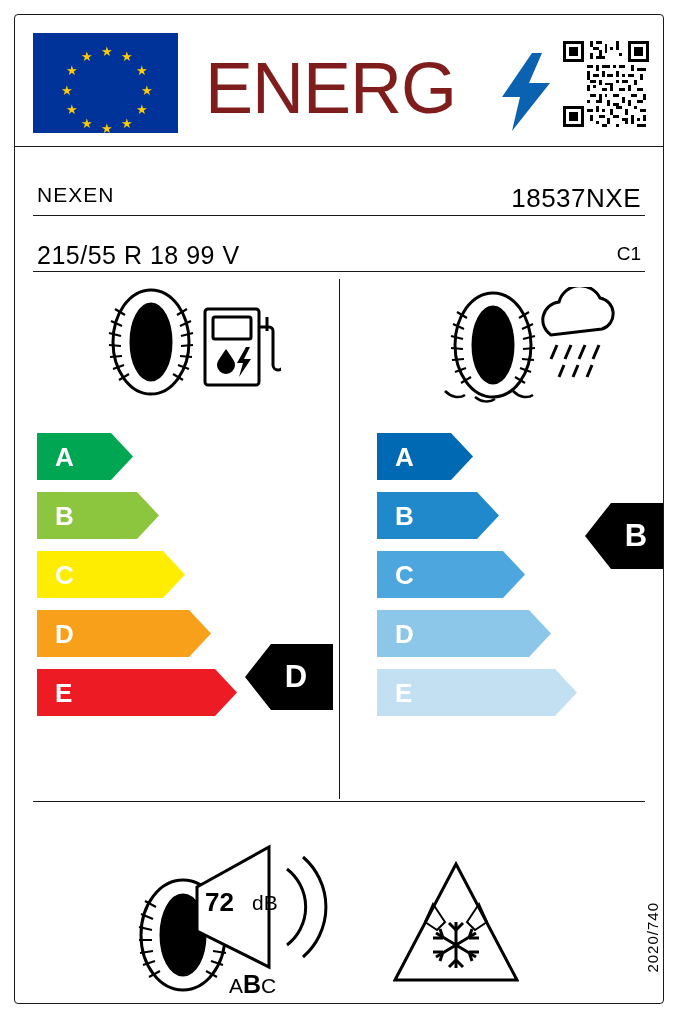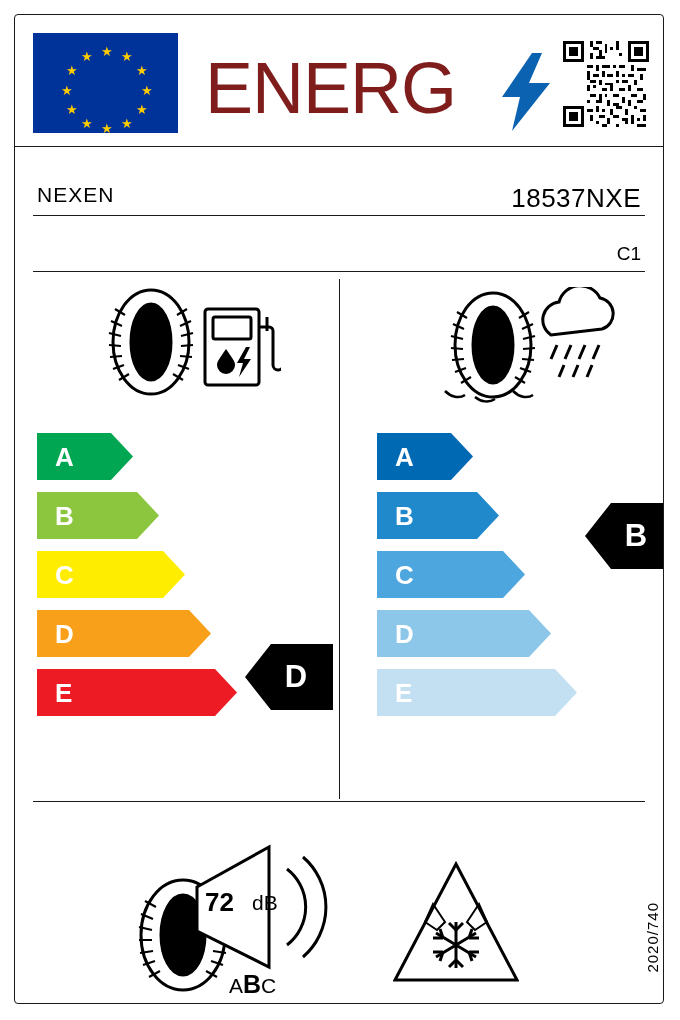--- a/index.html
+++ b/index.html
@@ -165,20 +165,21 @@
   </div>
 
   <div class="hline" style="left:0;top:131px;width:648px;"></div>
   <div class="hline" style="left:18px;top:200px;width:612px;"></div>
   <div class="hline" style="left:18px;top:256px;width:612px;"></div>
   <div class="vline" style="left:324px;top:264px;height:520px;"></div>
   <div class="hline" style="left:18px;top:786px;width:612px;"></div>
 
   <div class="brand">NEXEN</div>
   <div class="code">18537NXE</div>
+  <div class="size">215/55 R 18 99 V</div>
   <div class="cls">C1</div>
 
   <svg class="pict" style="left:76px;top:272px;" width="190" height="110" viewBox="0 0 190 110">
     <g fill="none" stroke="#000" stroke-width="3">
       <ellipse cx="60" cy="55" rx="38" ry="52"></ellipse>
       <ellipse cx="60" cy="55" rx="20" ry="38" fill="#000"></ellipse>
     </g>
     <g stroke="#000" stroke-width="2.2">
       <path d="M24 22 L34 28 M20 34 L31 39 M18 46 L30 49 M18 58 L30 59 M19 70 L31 69 M22 82 L33 78 M28 93 L38 87"></path>
       <path d="M96 22 L86 28 M100 34 L89 39 M102 46 L90 49 M102 58 L90 59 M101 70 L89 69 M98 82 L87 78 M92 93 L82 87"></path>

